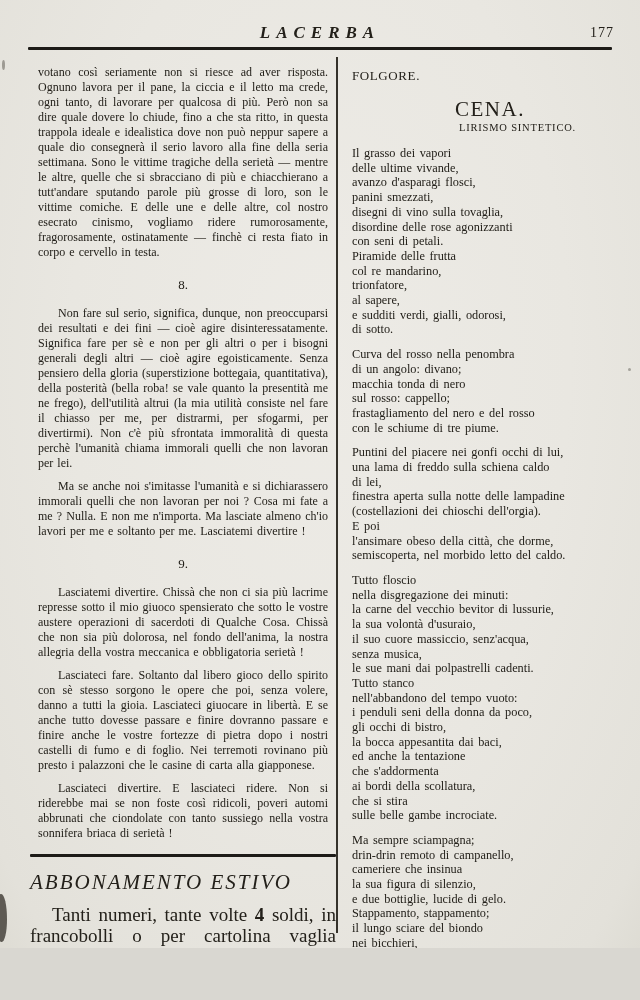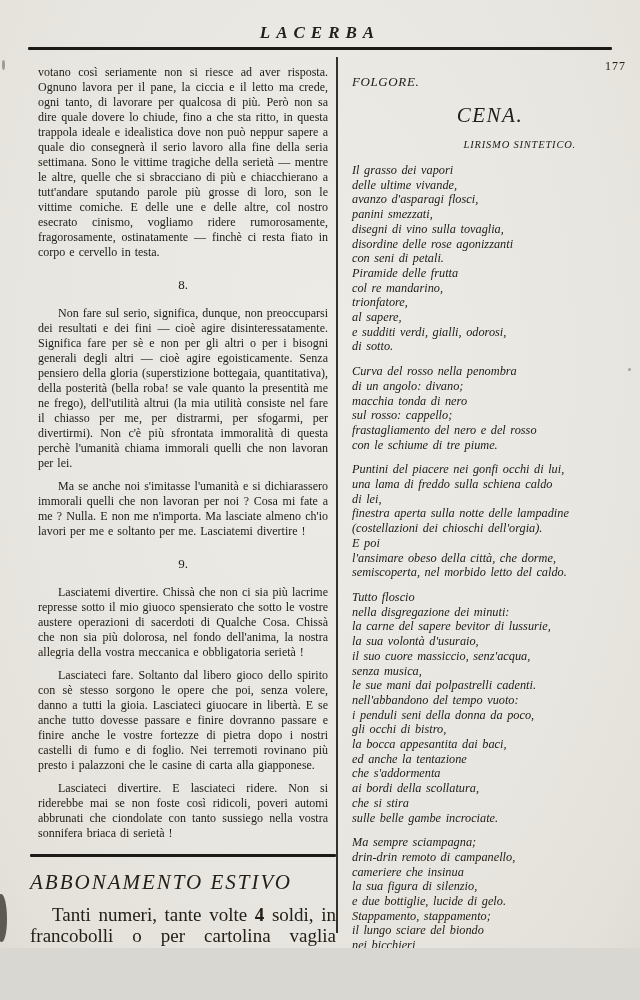--- a/index.html
+++ b/index.html
@@ -10,21 +10,21 @@
     background: radial-gradient(ellipse at 50% 38%, #edebe6 0%, #e9e7e1 55%, #e3e1da 92%, #dedcd4 100%);
     font-family:"Liberation Serif", "DejaVu Serif", serif;
     color:#23201a;
   }
 
   
   .journal-title {
     position:absolute; top:23px; left:0; width:640px; text-align:center;
     font-style:italic; font-weight:600; font-size:17px; letter-spacing:6px;
   }
-  .page-number { position:absolute; top:25px; right:14px; font-size:12px; letter-spacing:1px;margin-top:34px; }
+  .page-number { position:absolute; top:25px; right:26px; font-size:14px; letter-spacing:1px; }
   .header-rule { position:absolute; top:47px; left:28px; width:584px; height:3px; background:#1d1b17; border-radius:1px; }
   .column-divider { position:absolute; top:57px; left:336px; width:2px; height:876px; background:#35322b; }
 
   
   .col-left { position:absolute; top:57px; left:30px; width:306px; }
   .prose {
     margin:8px; font-size:12px; line-height:15px; text-align:justify;
     word-spacing:1px;
   }
   .prose.indent { text-indent:20px; }
@@ -36,24 +36,24 @@
     font-size:21px; letter-spacing:2px; margin-top:13px;
   }
   .ad-body {
     margin:9px 0 0; font-size:19px; line-height:21px; text-align:justify;
     text-indent:22px; word-spacing:2px;
   }
   .ad-journal-name { font-style:italic; }
   .ad-address { text-align:center; font-size:15.5px; margin-top:13px; word-spacing:3px; }
 
   
-  .col-right { position:absolute; top:69px; left:352px; width:276px;font-style:italic; }
+  .col-right { position:absolute; top:63px; left:352px; width:276px; }
   .poem-author { font-size:13px; letter-spacing:0.6px; margin-top:5px; }
   .poem-title { margin:13px 0 0; text-align:center; font-weight:normal; font-size:21px; letter-spacing:1.5px; }
-  .poem-subtitle { margin-top:11px; text-align:right; padding-right:52px; font-size:10.5px; letter-spacing:0.8px; }
+  .poem-subtitle { margin-top:0; text-align:right; padding-right:52px; font-size:10.5px; letter-spacing:0.8px; }
   .stanza { margin-top:10px; }
   .stanza.first { margin-top:13px; }
   .poem-line { font-size:12.3px; line-height:14.7px; word-spacing:1.5px; }
 
   
   .corner-smudge {
     position:absolute; left:-4px; bottom:6px; width:11px; height:48px;
     background:#47433c; border-radius:45% 55% 50% 50%; opacity:0.85;
   }
   .edge-speck { position:absolute; background:#55514a; border-radius:50%; }
@@ -122,25 +122,26 @@
         <div class="poem-line">di lei,</div>
         <div class="poem-line">finestra aperta sulla notte delle lampadine</div>
         <div class="poem-line">(costellazioni dei chioschi dell'orgia).</div>
         <div class="poem-line">E poi</div>
         <div class="poem-line">l'ansimare obeso della città, che dorme,</div>
         <div class="poem-line">semiscoperta, nel morbido letto del caldo.</div>
       </div>
     <div class="stanza">
         <div class="poem-line">Tutto floscio</div>
         <div class="poem-line">nella disgregazione dei minuti:</div>
-        <div class="poem-line">la carne del sapere bevitor di lussurie,</div>
+        <div class="poem-line">la carne del vecchio bevitor di lussurie,</div>
         <div class="poem-line">la sua volontà d'usuraio,</div>
         <div class="poem-line">il suo cuore massiccio, senz'acqua,</div>
         <div class="poem-line">senza musica,</div>
         <div class="poem-line">le sue mani dai polpastrelli cadenti.</div>
+        <div class="poem-line">Tutto stanco</div>
         <div class="poem-line">nell'abbandono del tempo vuoto:</div>
         <div class="poem-line">i penduli seni della donna da poco,</div>
         <div class="poem-line">gli occhi di bistro,</div>
         <div class="poem-line">la bocca appesantita dai baci,</div>
         <div class="poem-line">ed anche la tentazione</div>
         <div class="poem-line">che s'addormenta</div>
         <div class="poem-line">ai bordi della scollatura,</div>
         <div class="poem-line">che si stira</div>
         <div class="poem-line">sulle belle gambe incrociate.</div>
       </div>

